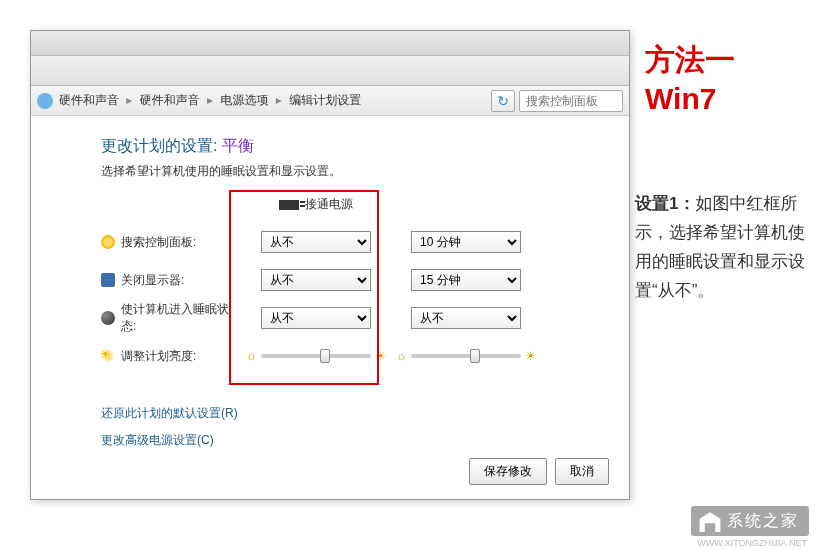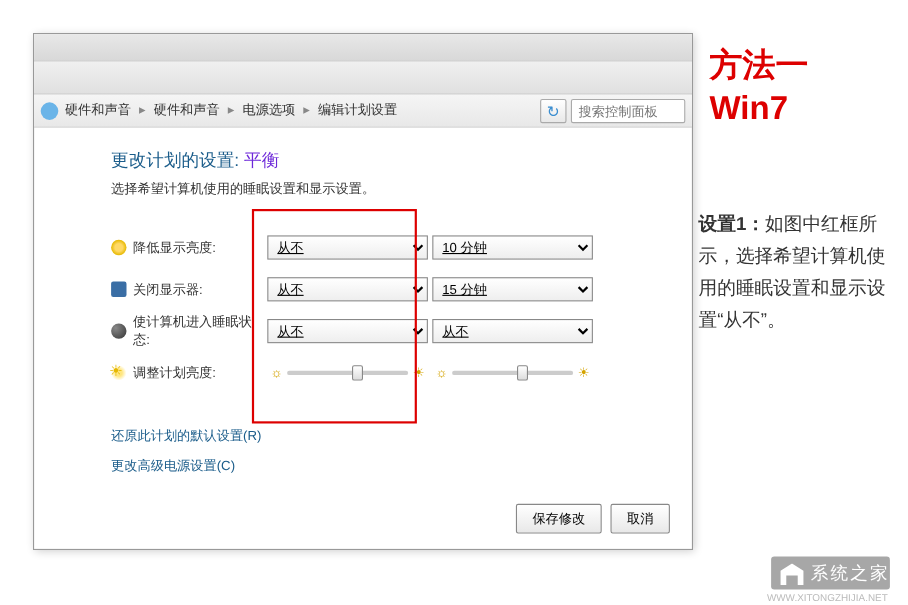--- a/index.html
+++ b/index.html
@@ -27,33 +27,33 @@
 .icon-sm{width:14px;height:14px;display:inline-block;flex-shrink:0;}
 .i-dim{background:radial-gradient(circle,#ffd966 35%,#e6b800 70%);border-radius:50%;}
 .i-off{background:#3a6ea5;border-radius:2px;}
 .i-sleep{background:radial-gradient(circle at 30% 30%,#888,#333);border-radius:50%;}
 .i-bright{background:radial-gradient(circle,#ffe680 30%,transparent 70%);border-radius:50%;position:relative;}
 .i-bright::before{content:"☀";position:absolute;left:-2px;top:-3px;font-size:14px;color:#e6b800;}
 .battery-icon{width:14px;height:20px;background:linear-gradient(#9bd15b,#5fa52e);border:1px solid #4a7a24;border-radius:2px;position:relative;}
 .battery-icon::before{content:"";position:absolute;top:-3px;left:4px;width:5px;height:3px;background:#4a7a24;border-radius:1px;}
 .plug-icon{width:20px;height:10px;background:#333;position:relative;}
 .plug-icon::before{content:"";position:absolute;right:-6px;top:1px;width:5px;height:2px;background:#333;box-shadow:0 4px 0 #333;}
-select.combo { width: 146px; height: 22px; border: 1px solid #888; background: linear-gradient(#fff,#eee); font-size: 12px; padding: 1px 4px; text-decoration: underline; }
+select.combo { width: 110px; height: 22px; border: 1px solid #888; background: linear-gradient(#fff,#eee); font-size: 12px; padding: 1px 4px; }
 .slider-wrap{display:flex;align-items:center;gap:4px;width:140px;}
 .sun-sm{font-size:12px;color:#d4a300;}
 .track{flex:1;height:4px;background:#ccc;border-radius:2px;position:relative;}
 .thumb{position:absolute;top:-5px;width:10px;height:14px;background:linear-gradient(#fff,#ddd);border:1px solid #888;border-radius:2px;}
 .links { margin-top: 30px; }
 .links a { display:block; color:#1a5c8a; font-size:12px; margin-bottom:10px; text-decoration:none; cursor:pointer;}
 .footer-btns { position:absolute; bottom:14px; right:20px; display:flex; gap:8px;border-radius:10px;}
 .btn { border:1px solid #888; background:linear-gradient(#fff,#e8e8e8); font-size:12px; padding:4px 14px; border-radius:2px; cursor:pointer;}
 .side-title { position:absolute; right:30px; top:40px; width:150px; color:#d00; font-weight:bold; font-size:30px; line-height:1.3; }
 .side-text { position:absolute; right:20px; top:190px; width:170px; color:#333; font-size:17px; line-height:1.7; }
 .side-text .lbl{font-weight:bold;}
-.logo { position:absolute; right:16px; bottom:14px; display:flex; align-items:center; gap:4px; color:#fff; background:rgba(80,80,80,0.5); padding:4px 0 4px 6px; border-radius:3px;}
+.logo { position:absolute; right:16px; bottom:14px; display:flex; align-items:center; gap:4px; color:#fff; background:rgba(80,80,80,0.5); padding:4px 10px 4px 6px; border-radius:3px;}
 .logo-icon{width:26px;height:22px;background:#fff;clip-path:polygon(10% 100%,10% 40%,50% 10%,90% 40%,90% 100%,70% 100%,70% 60%,30% 60%,30% 100%);}
 .logo-text{font-size:16px;letter-spacing:2px;}
 .logo-url{position:absolute;right:18px;bottom:2px;font-size:9px;color:#bbb;}
 </style>
 </head>
 <body>
 
 <div class="screenshot">
   <div class="titlebar"></div>
   <div class="toolbar-row">
@@ -80,26 +80,30 @@
       <span>更改计划的设置:</span>
       <span class="planname">平衡</span>
     </div>
     <div class="subtext">选择希望计算机使用的睡眠设置和显示设置。</div>
 
     <div class="grid">
       <div class="redbox"></div>
 
       <div class="cols-head">
         <div class="labelcol"></div>
+        <div class="valcol">
+          <span class="plug-icon"></span>
+          <span>接通电源</span>
+        </div>
       </div>
 
       <div class="row">
         <div class="rowlabel">
             <span class="icon-sm i-dim"></span>
-            <span>降低显示亮度:</span>
+            <span>搜索控制面板:</span>
           </div>
         <div class="valcol">
             <select class="combo"><option>从不</option></select>
           </div>
         <div class="valcol">
             <select class="combo"><option>10 分钟</option></select>
           </div>
       </div>
 
       <div class="row">

